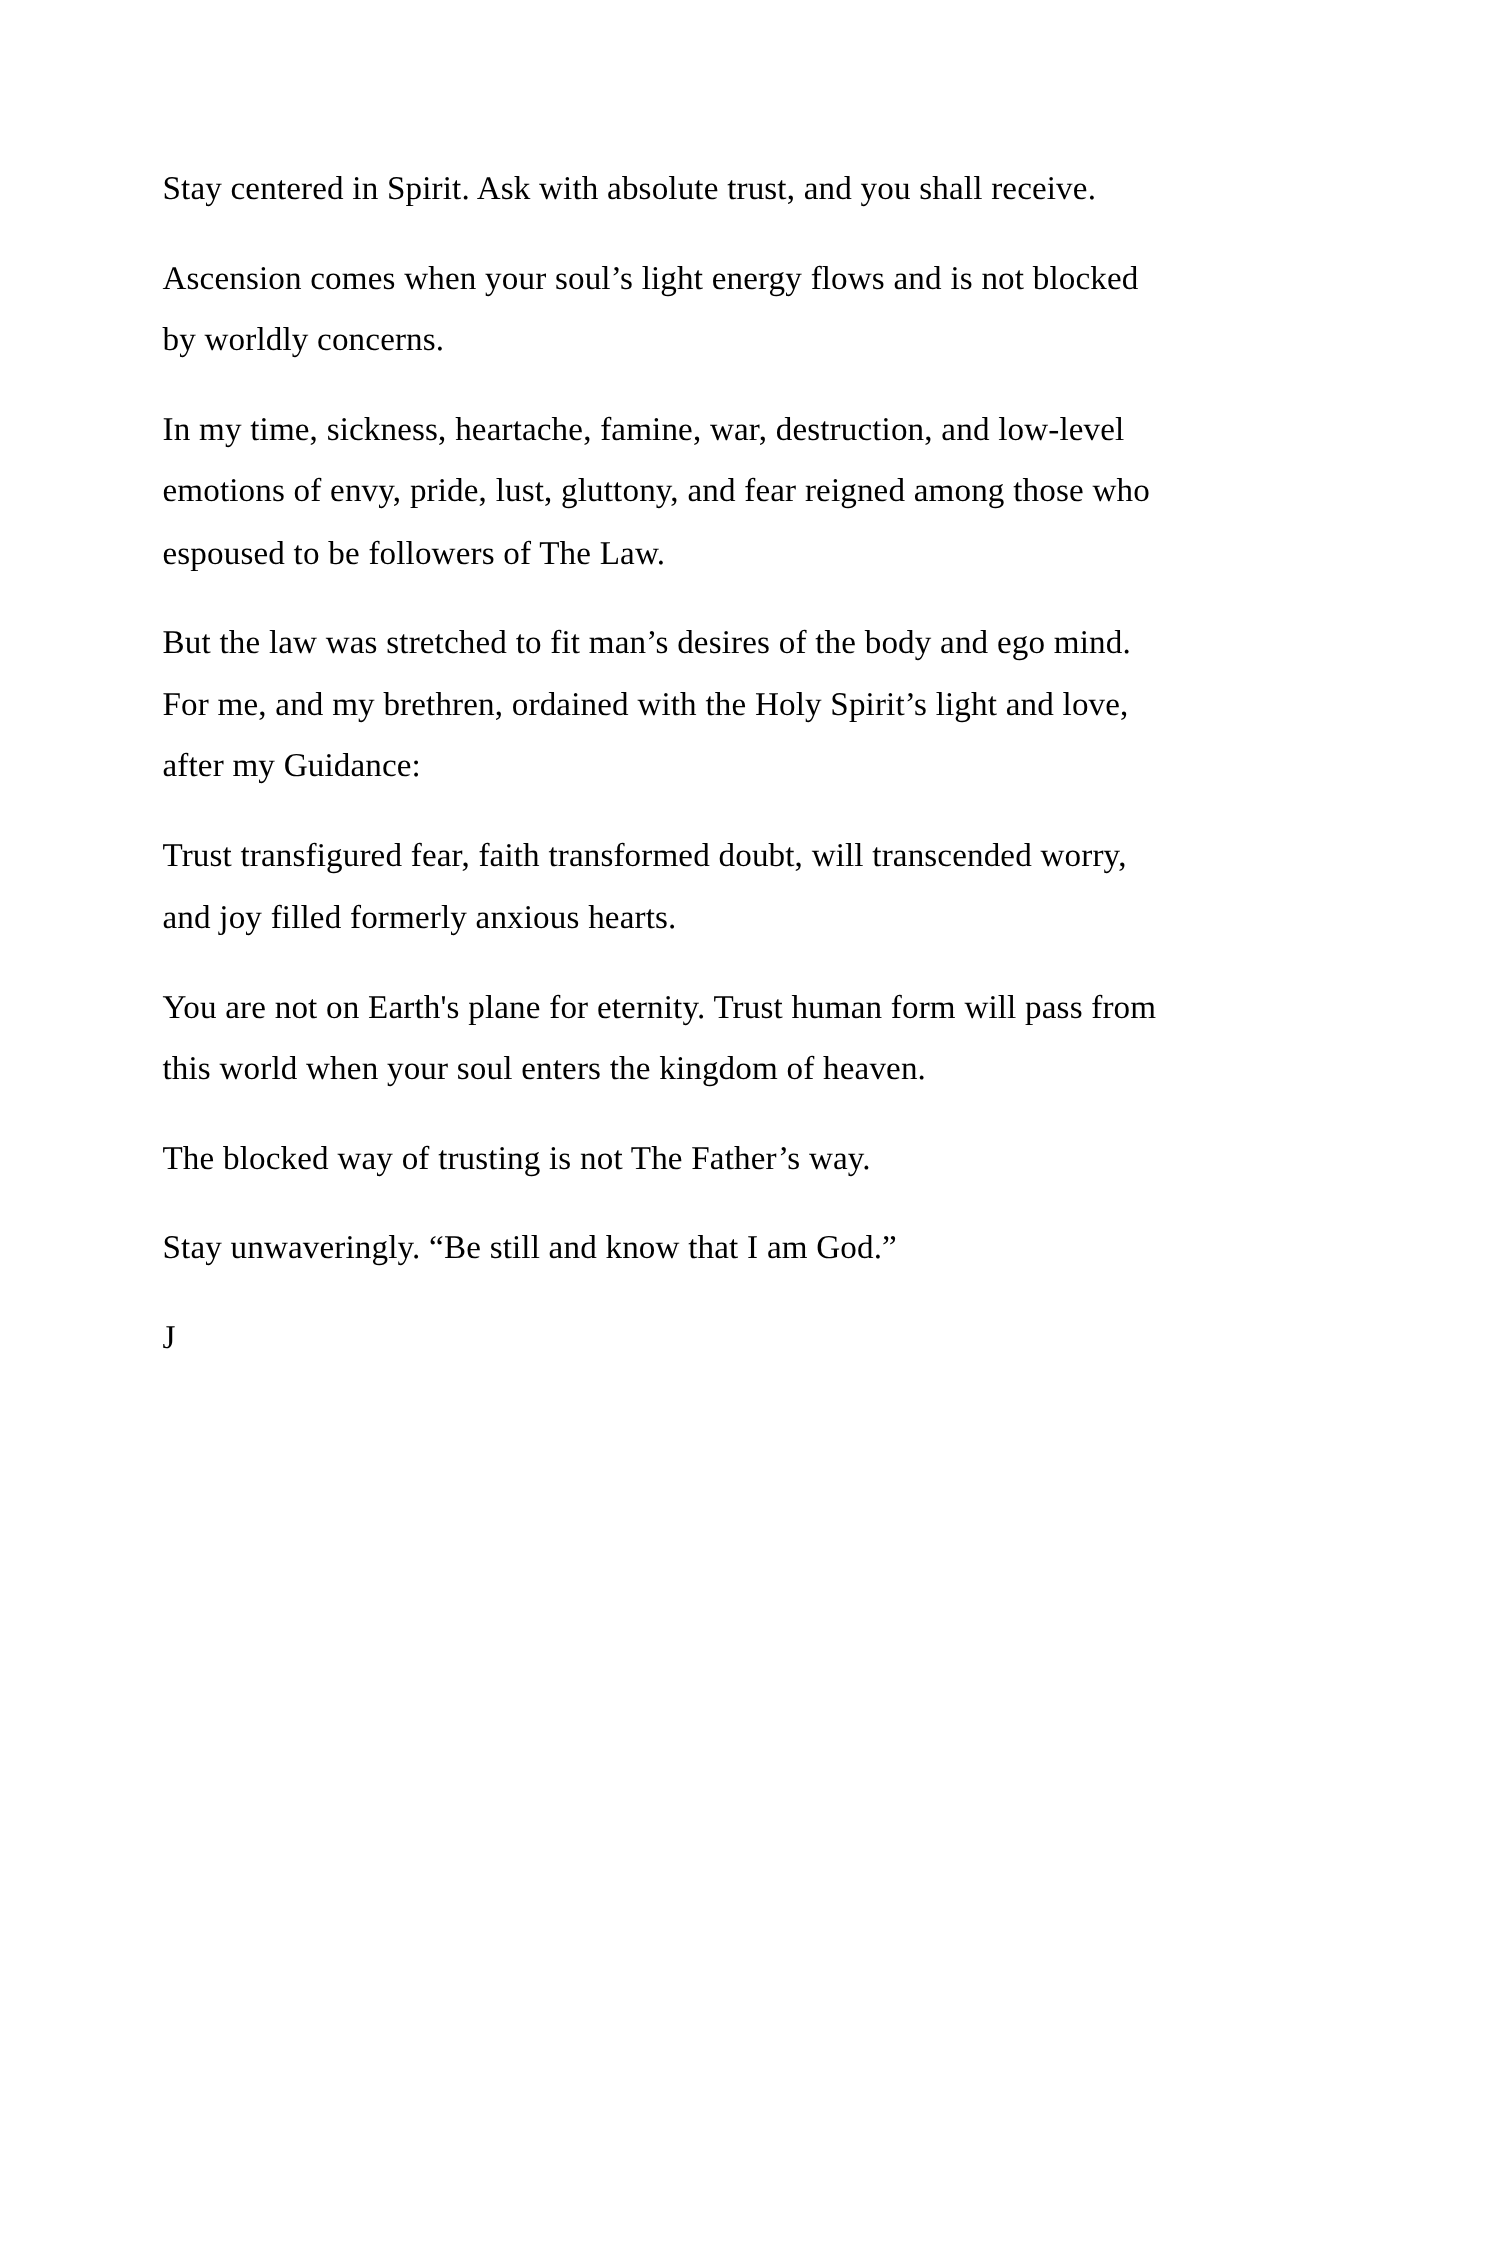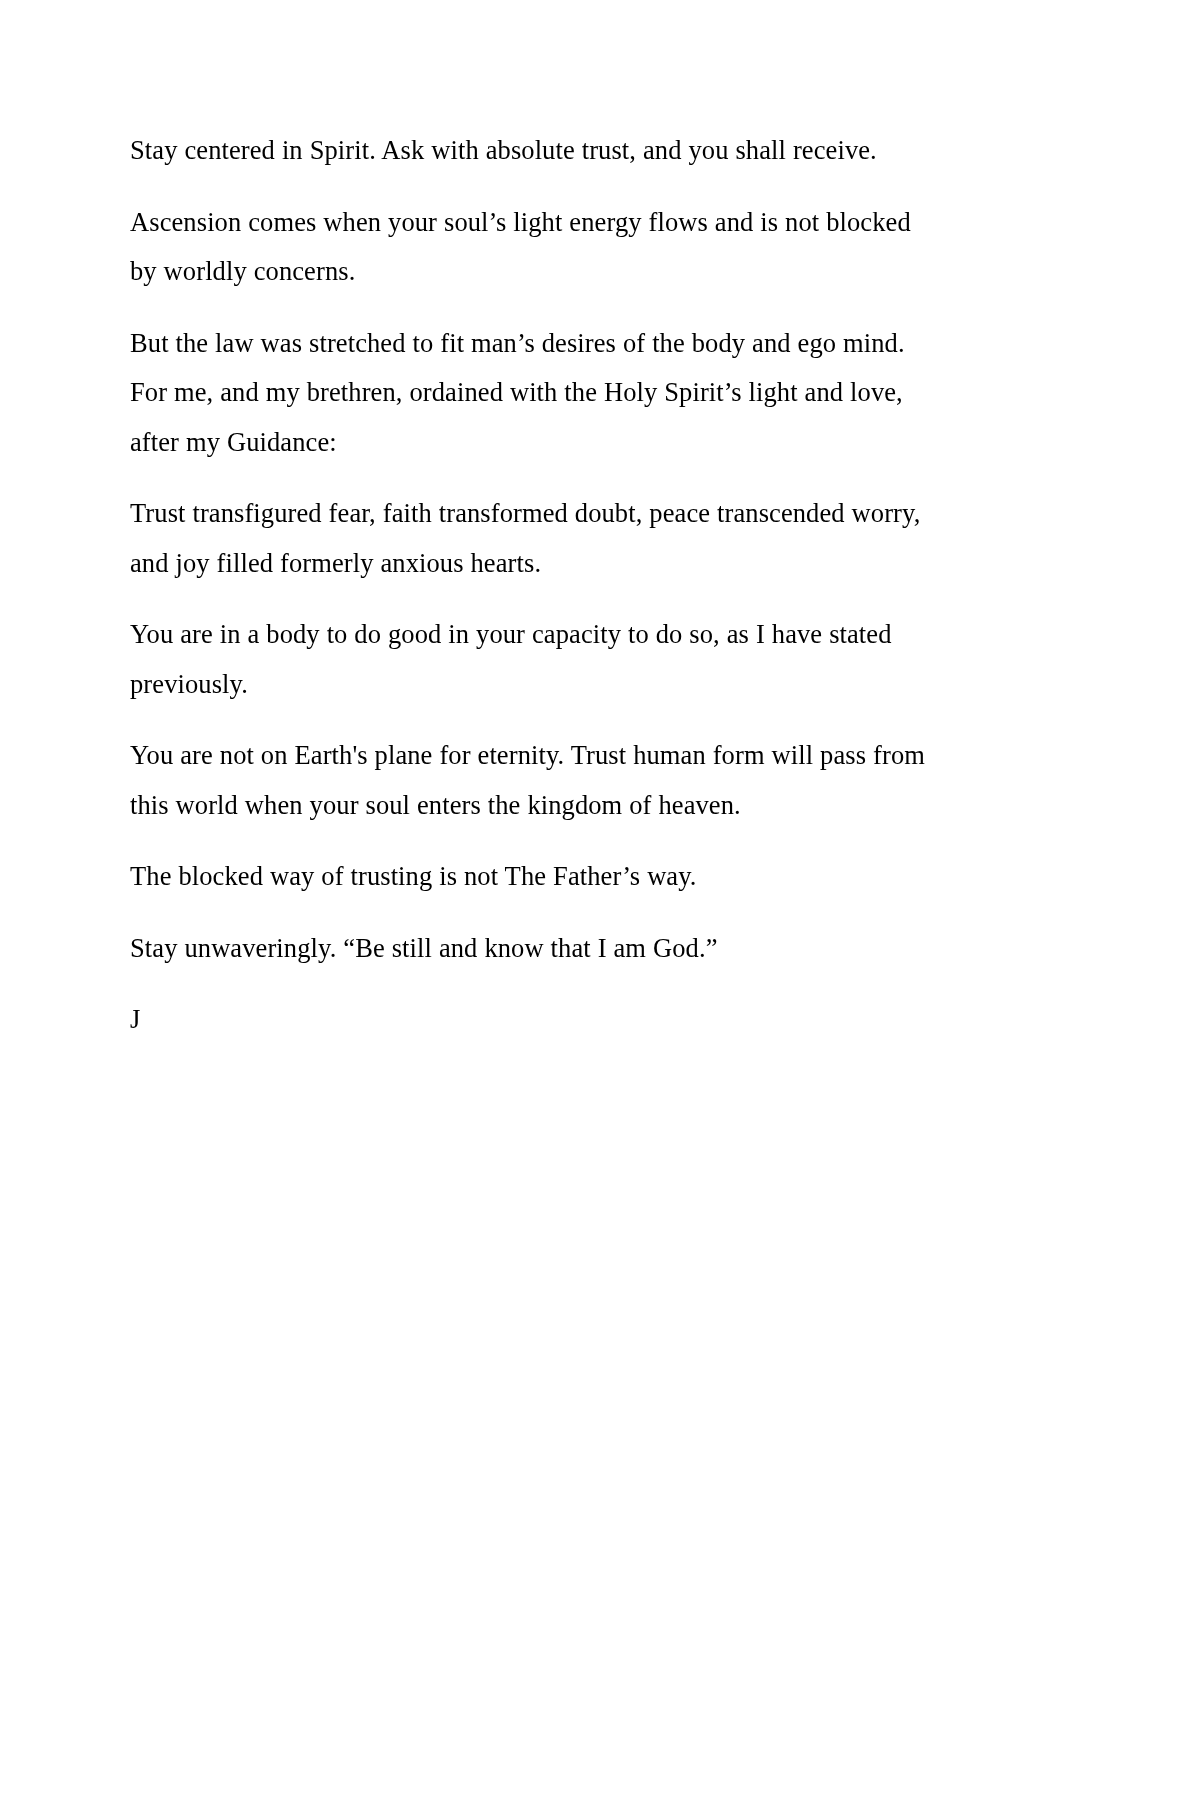--- a/index.html
+++ b/index.html
@@ -57,23 +57,23 @@
 </style>
 </head>
 <body>
 
 <div class="page">
 
   <div class="text-column">
 
     <p class="para">Stay centered in Spirit. Ask with absolute trust, and you shall receive.</p>
     <p class="para">Ascension comes when your soul’s light energy flows and is not blocked by worldly concerns.</p>
+    <p class="para">In my time, sickness, heartache, famine, war, destruction, and low-level emotions of envy, pride, lust, gluttony, and fear reigned among those who espoused to be followers of The Law.</p>
     <p class="para">But the law was stretched to fit man’s desires of the body and ego mind. For me, and my brethren, ordained with the Holy Spirit’s light and love, after my Guidance:</p>
-    <p class="para">Trust transfigured fear, faith transformed doubt, peace transcended worry, and joy filled formerly anxious hearts.</p>
-    <p class="para">You are in a body to do good in your capacity to do so, as I have stated previously.</p>
+    <p class="para">Trust transfigured fear, faith transformed doubt, will transcended worry, and joy filled formerly anxious hearts.</p>
     <p class="para">You are not on Earth's plane for eternity. Trust human form will pass from this world when your soul enters the kingdom of heaven.</p>
     <p class="para">The blocked way of trusting is not The Father’s way.</p>
     <p class="para">Stay unwaveringly. “Be still and know that I am God.”</p>
     <p class="signature">J</p>
 
   </div>
 
   <div class="page-number">4</div>
 
 </div>

